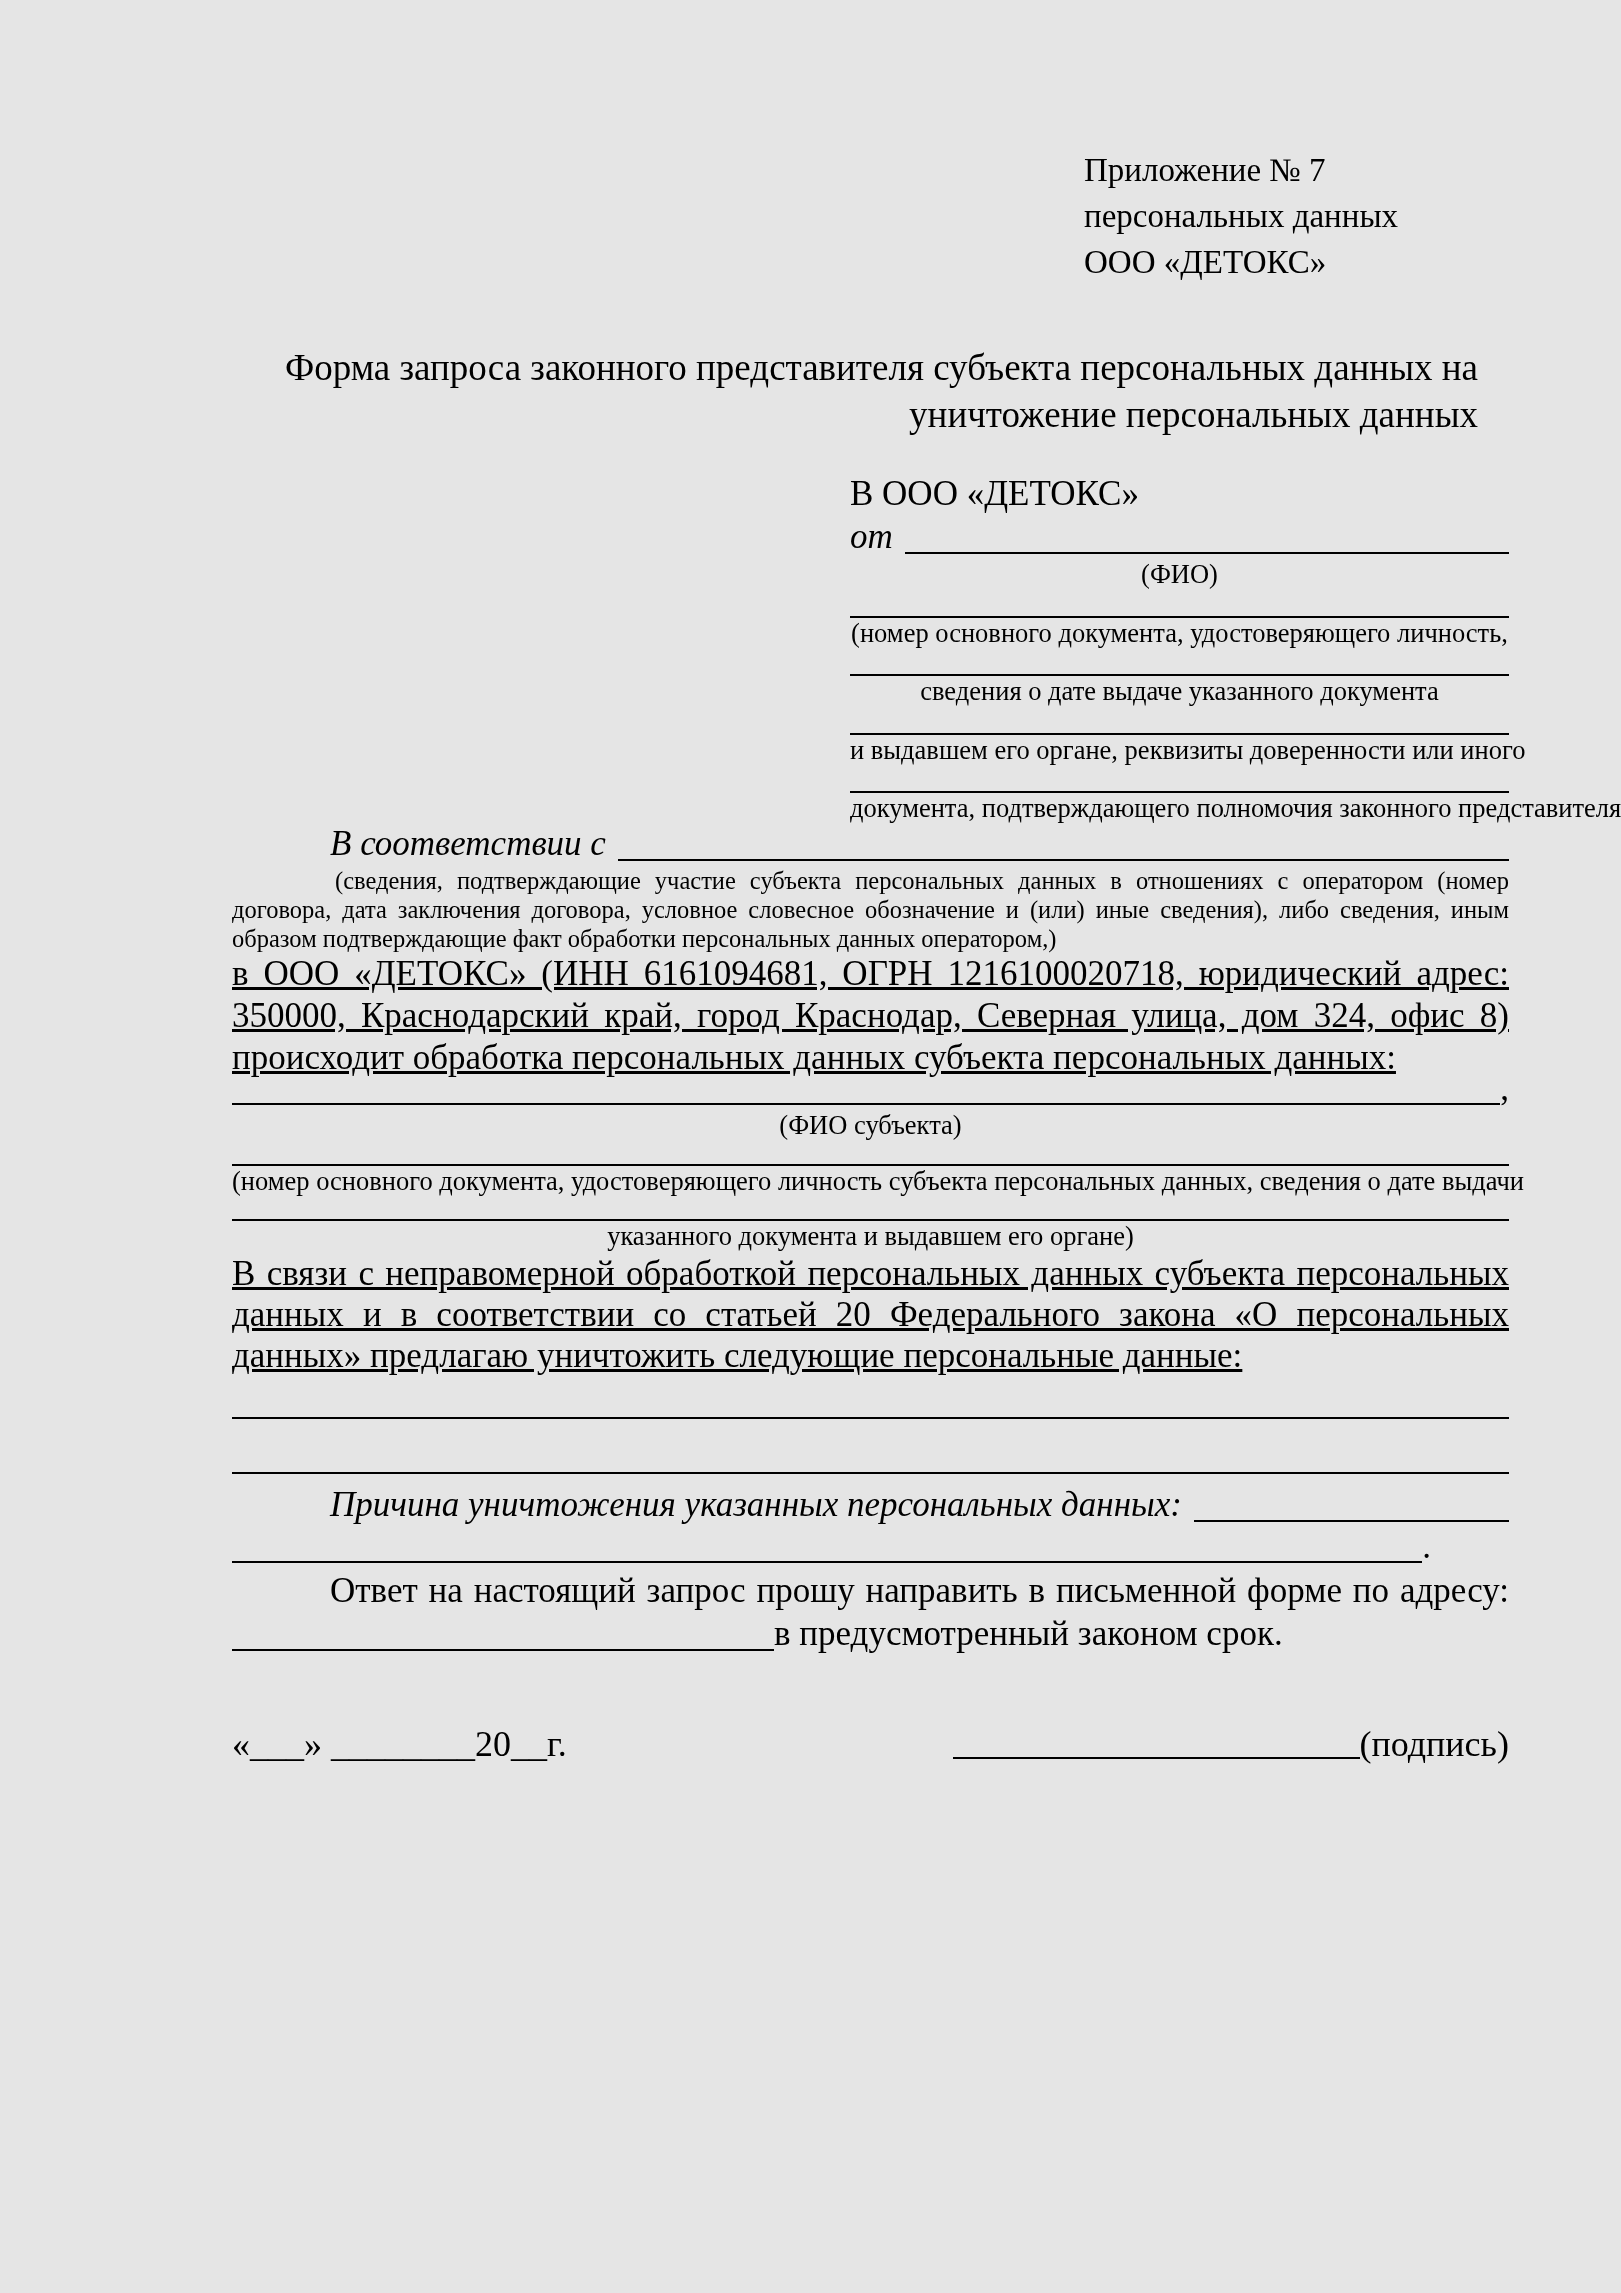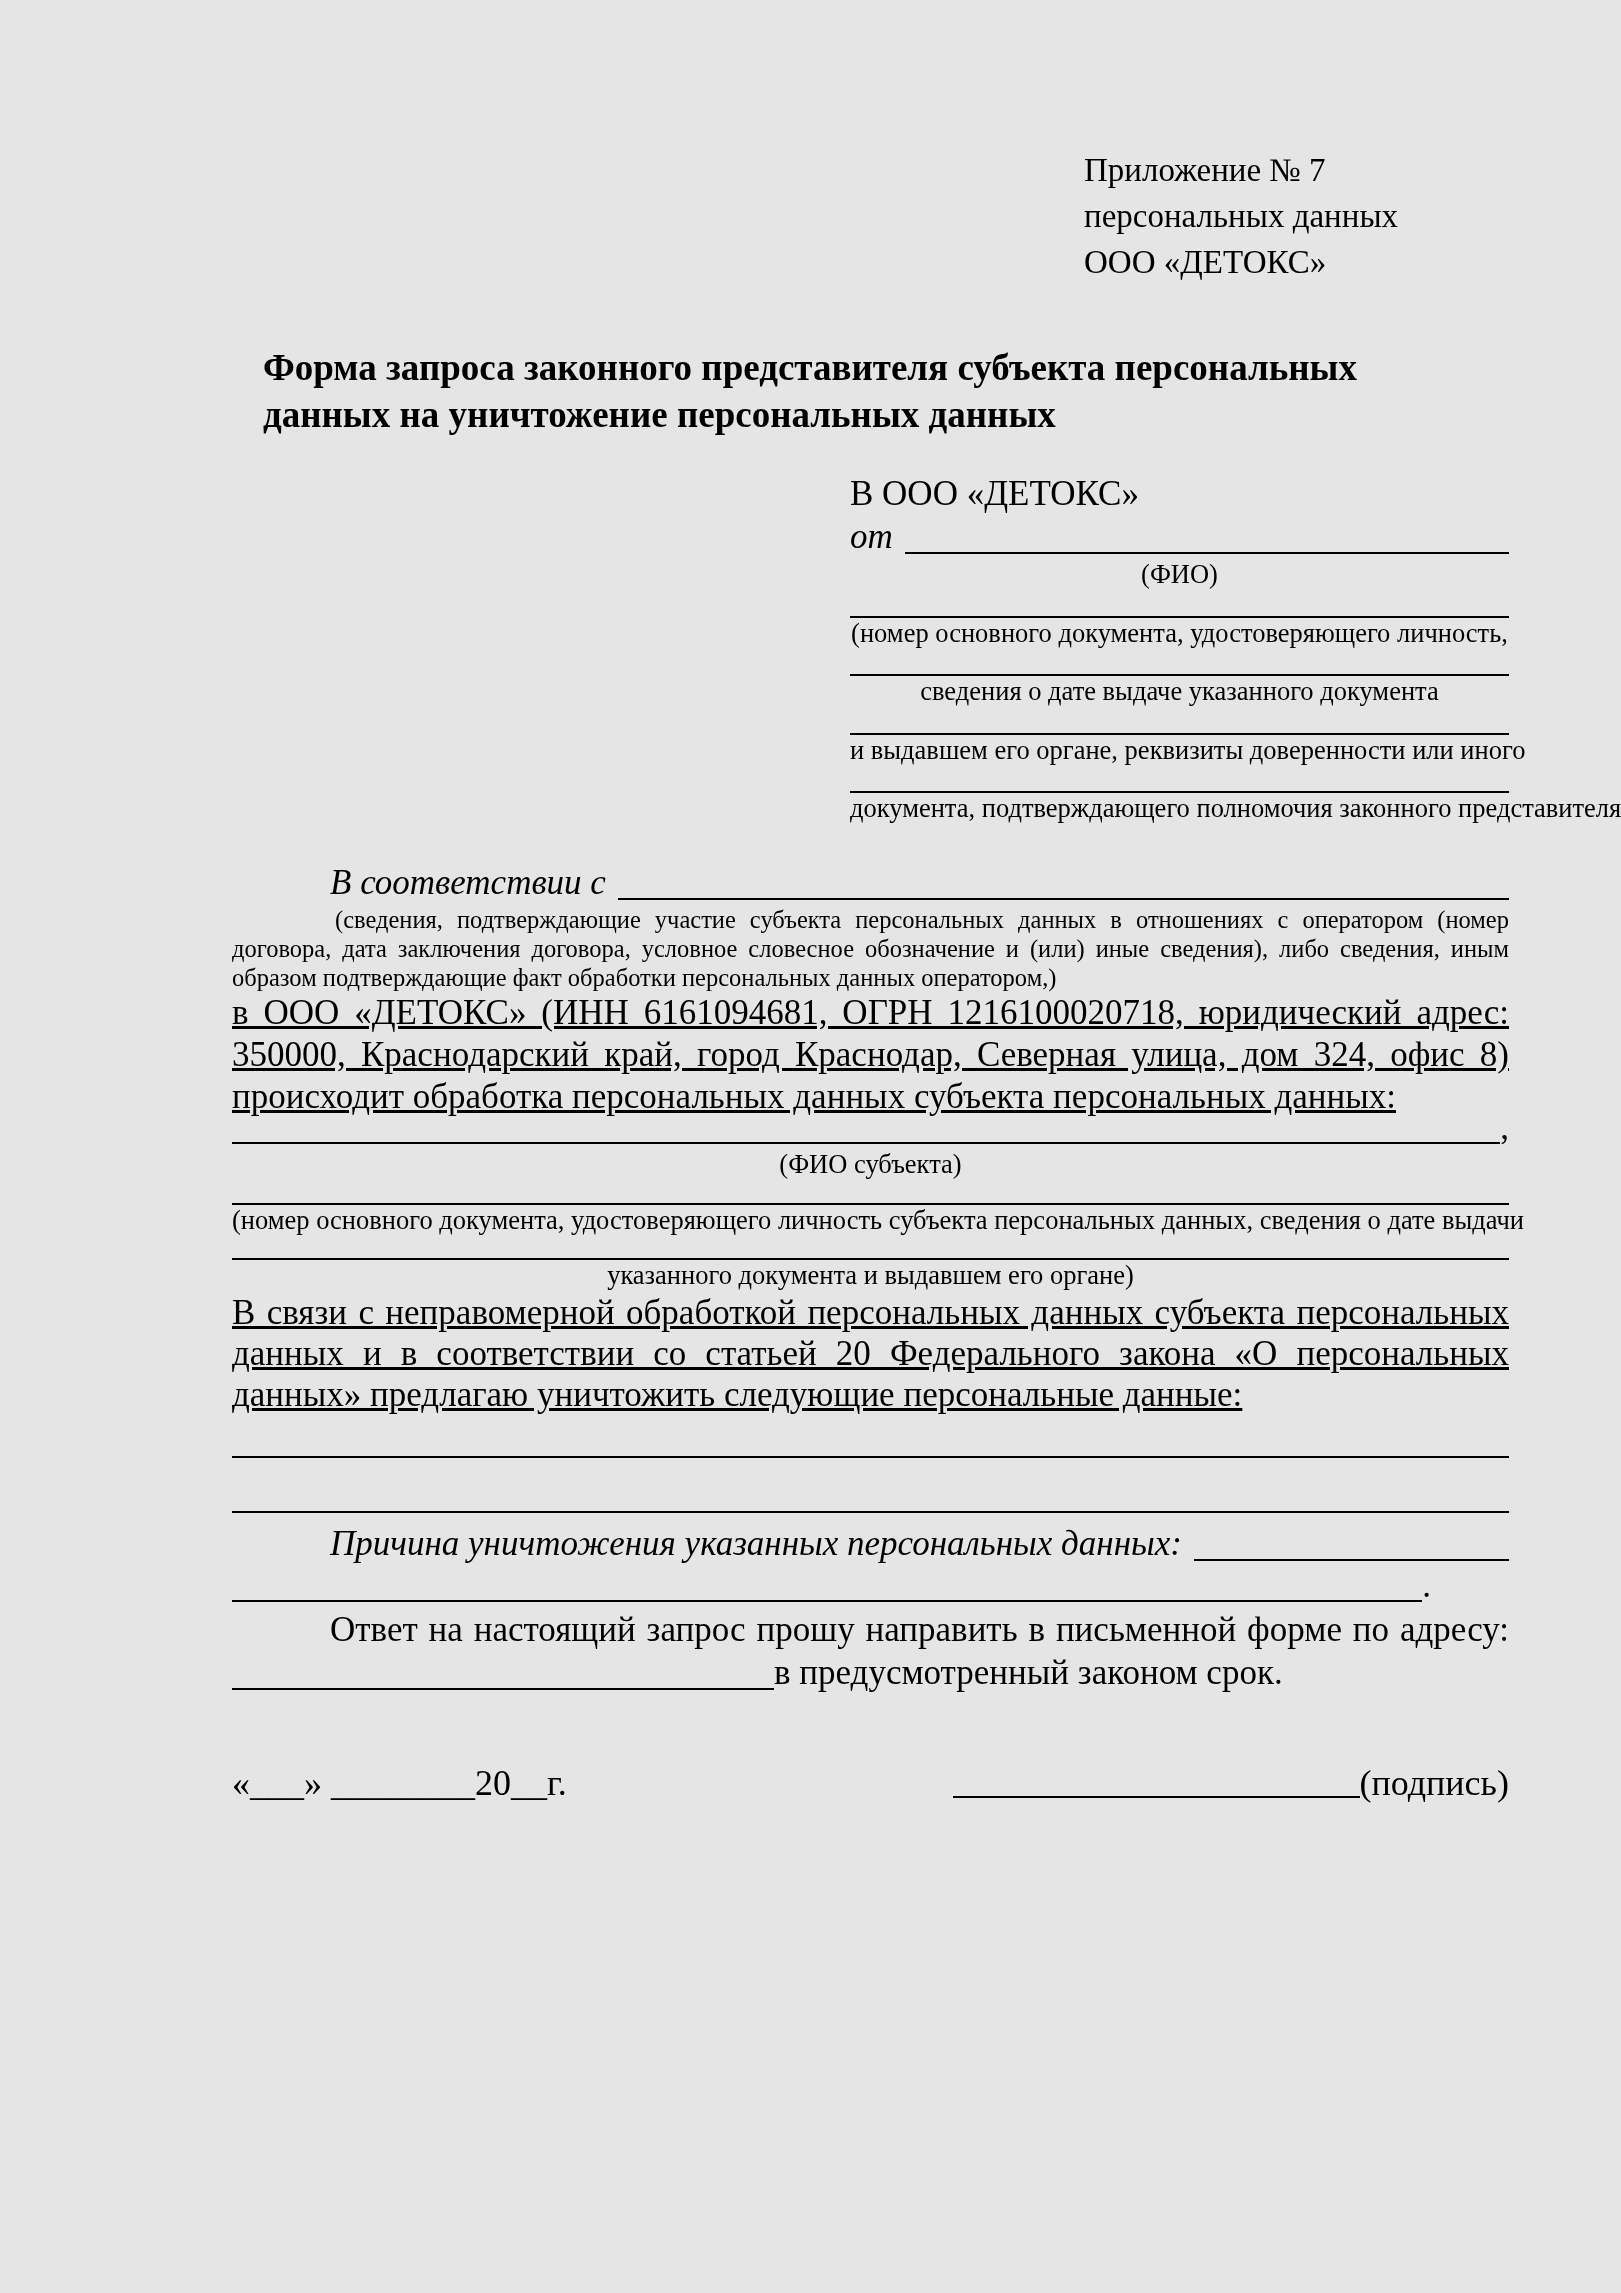--- a/index.html
+++ b/index.html
@@ -9,34 +9,34 @@
     background:#e5e5e5; color:#000000;
     font-family:"Liberation Serif","DejaVu Serif",serif;
     font-size:35px; line-height:42px;
     box-sizing:border-box;
     padding:147px 112px 0 232px;
     overflow:hidden;
   }
   .appendix { margin-left:852px; font-size:33px; line-height:46px; }
   .doc-title {
     margin:59px auto 0 auto; max-width:1215px;
-    font-weight:bold; font-size:37px; line-height:47px; text-align:left;
+    font-weight:normal; font-size:37px; line-height:47px; text-align:right;
   }
   .addr { margin-top:33px; margin-left:618px; width:659px; }
   .addr-to { line-height:45px; }
   .row-fill { display:flex; }
   .row-fill .lbl { margin-right:11.8px; white-space:nowrap;font-style:italic; }
   .fill-line { flex:1; border-bottom:2.9px solid #000; margin-bottom:4.9px; }
   .addr-from { height:43px; }
   .cap { font-size:26.5px; line-height:30px; text-align:center; white-space:nowrap; }
   .addr .gap-line { height:23.5px; border-bottom:2.9px solid #000; }
   .addr .gap-line + .cap { margin-bottom:0; }
   .addr .grp { margin-top:0; }
   .addr .grp .gap-line { height:26.5px; }
-  .accordance { margin-top:39px; height:43px; padding-left:98px; }
+  .accordance { height:43px; padding-left:98px; }
   .note {
     font-size:24.5px; line-height:29px; text-align:justify; text-indent:103px;
   }
   .para { text-align:justify;text-decoration:underline; }
   .subject-fio-row { display:flex; height:31px; }
   .subject-fio-row .suffix { align-self:flex-end; }
   .sgrp .gap-line { height:23.5px; border-bottom:2.9px solid #000; }
   .demand { margin-top:2px; line-height:41px; }
   .blank1 { height:41px; border-bottom:2.9px solid #000; }
   .blank2 { height:53px; border-bottom:2.9px solid #000; }

